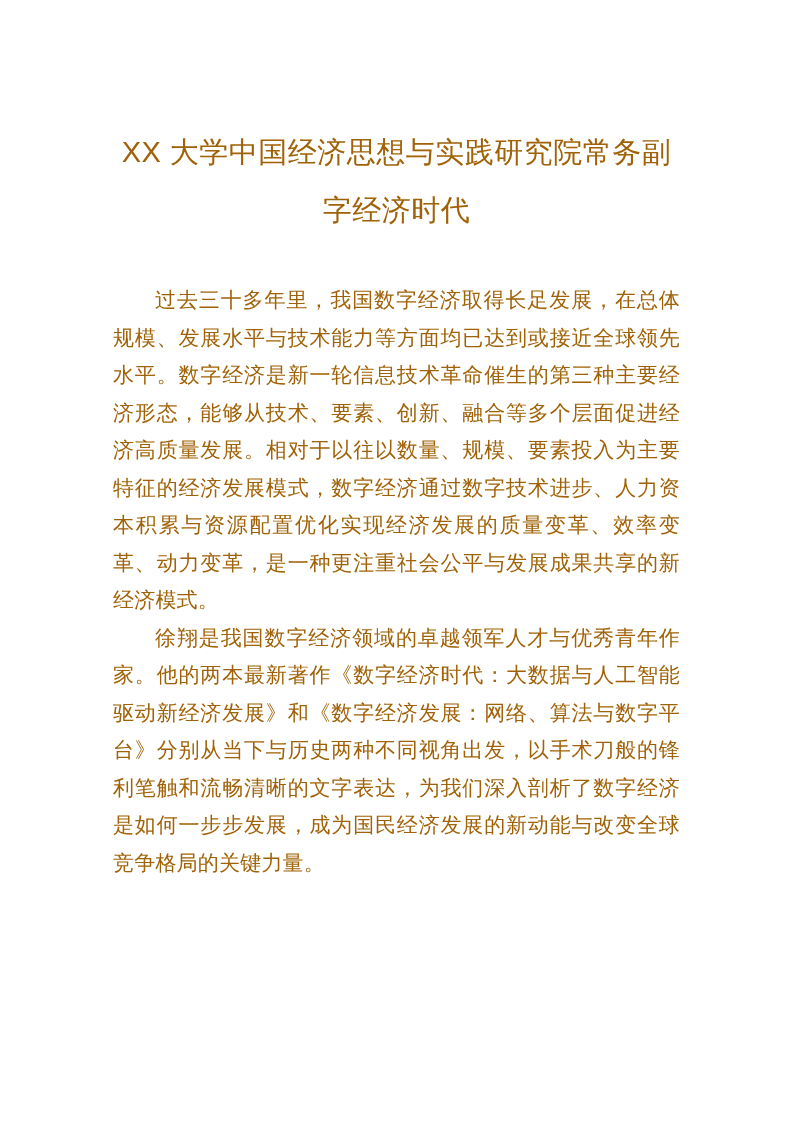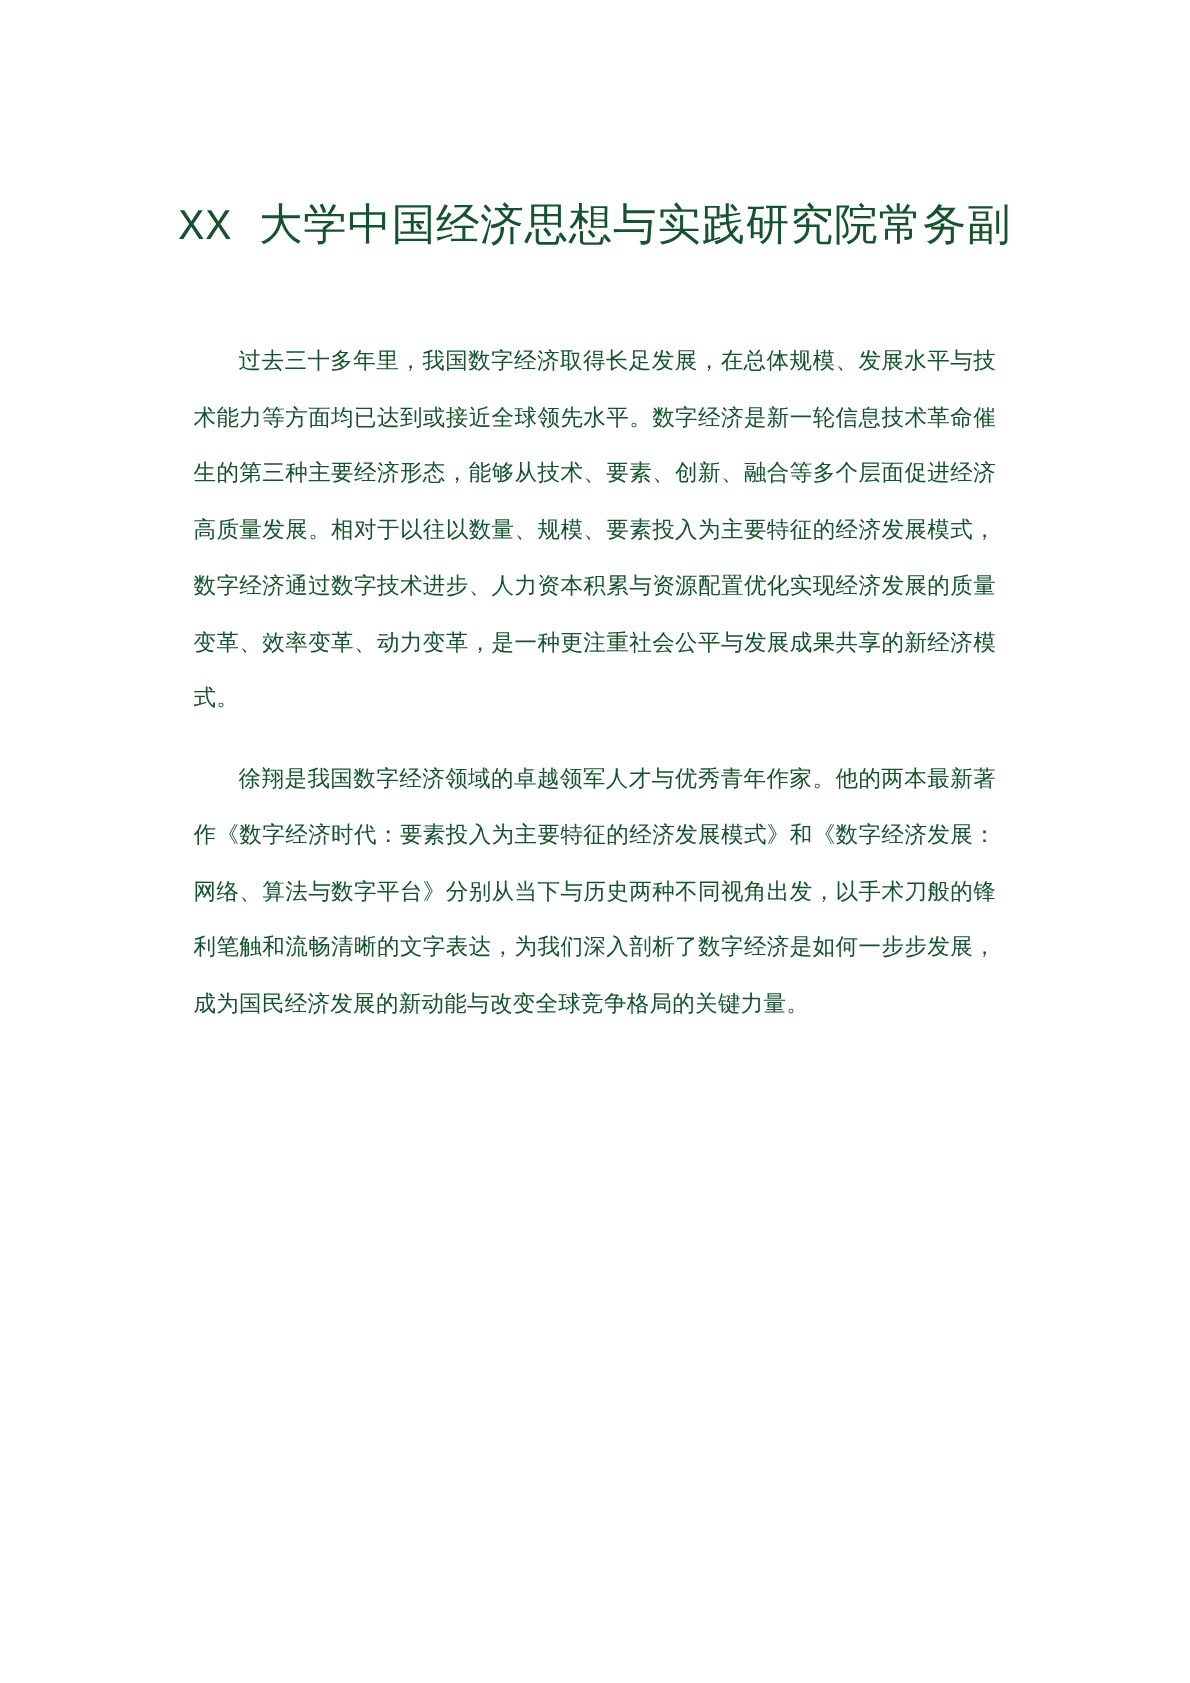--- a/index.html
+++ b/index.html
@@ -9,50 +9,51 @@
   }
   .page {
     position: relative;
     width: 793px;
     height: 1122px;
     margin: 0 auto;
     background: #ffffff;
     box-sizing: border-box;
     padding: 123px 113px 0 113px;
     overflow: hidden;
-    font-family: Liberation Mono, monospace;
-    color: #14532d;
+    font-family: Liberation Sans, sans-serif;
+    color: #a16207;
   }
   .doc-title {
     margin: 0 0 42px 0;
     font-size: 29px;
     font-weight: normal;
     line-height: 58px;
     text-align: center;
     letter-spacing: 0.5px;
   }
   .doc-title .title-line {
     display: block;
     white-space: nowrap;
   }
   .doc-body p {
-    margin: 16px;
-    font-size: 15px;
+    margin: 0;
+    font-size: 21px;
     line-height: 37.5px;
     text-align: justify;
     text-indent: 2em;
     word-break: break-all;
     letter-spacing: 0.2px;
   }
 </style>
 </head>
 <body>
 
 <div class="page">
   <h1 class="doc-title">
     <span class="title-line">XX 大学中国经济思想与实践研究院常务副</span>
+    <span class="title-line">字经济时代</span>
   </h1>
 
   <div class="doc-body">
     <p>过去三十多年里，我国数字经济取得长足发展，在总体规模、发展水平与技术能力等方面均已达到或接近全球领先水平。数字经济是新一轮信息技术革命催生的第三种主要经济形态，能够从技术、要素、创新、融合等多个层面促进经济高质量发展。相对于以往以数量、规模、要素投入为主要特征的经济发展模式，数字经济通过数字技术进步、人力资本积累与资源配置优化实现经济发展的质量变革、效率变革、动力变革，是一种更注重社会公平与发展成果共享的新经济模式。</p>
-    <p>徐翔是我国数字经济领域的卓越领军人才与优秀青年作家。他的两本最新著作《数字经济时代：要素投入为主要特征的经济发展模式》和《数字经济发展：网络、算法与数字平台》分别从当下与历史两种不同视角出发，以手术刀般的锋利笔触和流畅清晰的文字表达，为我们深入剖析了数字经济是如何一步步发展，成为国民经济发展的新动能与改变全球竞争格局的关键力量。</p>
+    <p>徐翔是我国数字经济领域的卓越领军人才与优秀青年作家。他的两本最新著作《数字经济时代：大数据与人工智能驱动新经济发展》和《数字经济发展：网络、算法与数字平台》分别从当下与历史两种不同视角出发，以手术刀般的锋利笔触和流畅清晰的文字表达，为我们深入剖析了数字经济是如何一步步发展，成为国民经济发展的新动能与改变全球竞争格局的关键力量。</p>
   </div>
 </div>
 
 </body></html>

